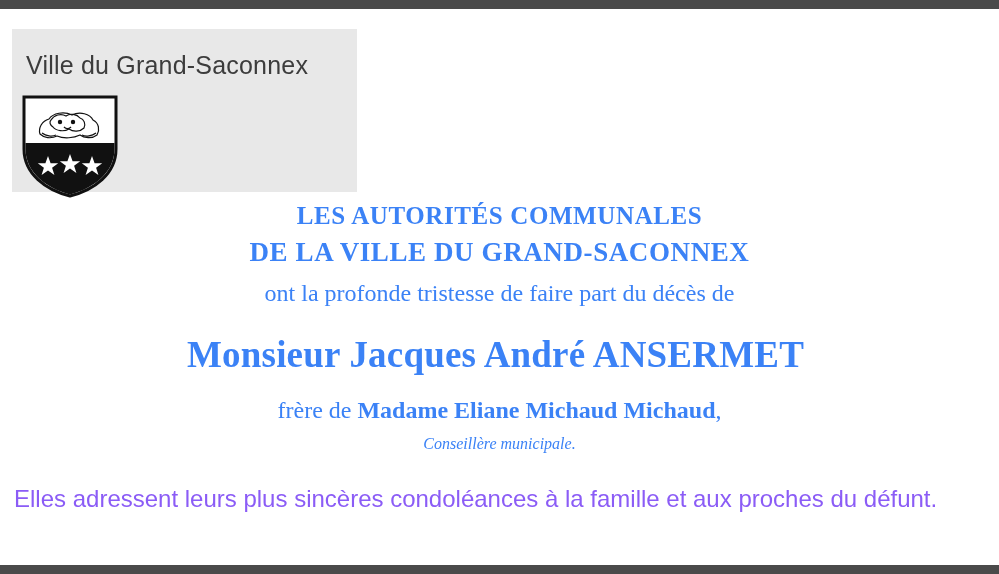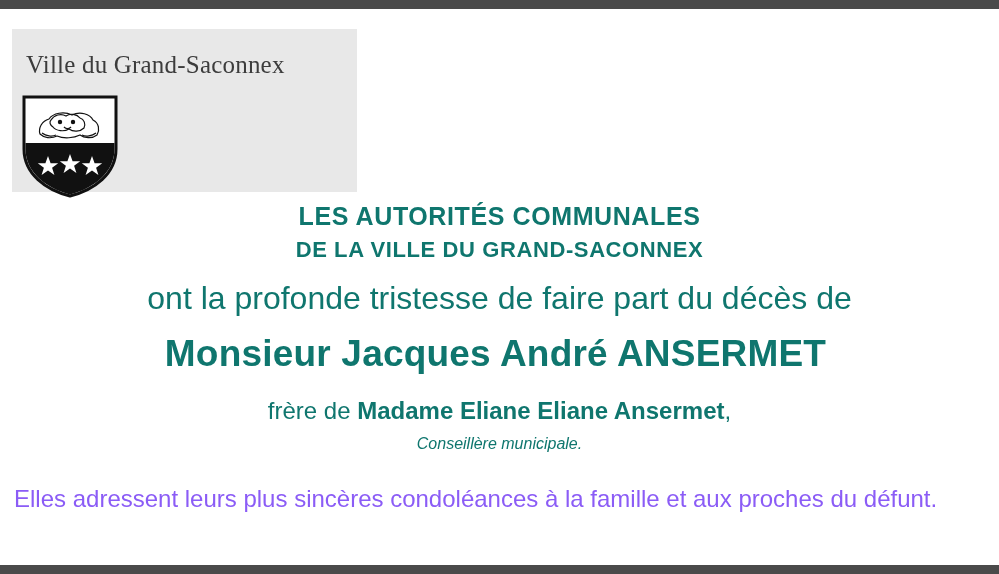--- a/index.html
+++ b/index.html
@@ -30,65 +30,65 @@
     height: 163px;
     background: #e8e8e8;
   }
   .logo-text {
     position: absolute;
     left: 14px;
     top: 22px;
     font-size: 25px;
     color: #3c3c3c;
     letter-spacing: 0.2px;
-    font-family: Liberation Serif, serif;
+    font-family: Liberation Sans, sans-serif;
     white-space: nowrap;
   }
   .crest {
     position: absolute;
     left: 8px;
     top: 65px;
     width: 100px;
     height: 105px;
   }
   .body-area {
     position: absolute;
     left: 0;
     top: 0;
     width: 999px;
   }
   .line {
     text-align: center;
-    color: #0f766e;
-    font-family: Liberation Sans, sans-serif;
+    color: #3b82f6;
+    font-family: Liberation Serif, serif;
   }
   .title1 {
     position: absolute;
     left: 0;
     right: 0;
     top: 193px;
     font-size: 25px;
     font-weight: bold;
     letter-spacing: 0.6px;
   }
   .title2 {
     position: absolute;
     left: 0;
     right: 0;
     top: 228px;
-    font-size: 22px;
+    font-size: 27px;
     font-weight: bold;
     letter-spacing: 0.6px;
   }
   .sub1 {
     position: absolute;
     left: 0;
     right: 0;
     top: 271px;
-    font-size: 32px;
+    font-size: 24px;
     font-weight: normal;
   }
   .deceased {
     position: absolute;
     left: 0;
     right: 8px;
     top: 324px;
     font-size: 37px;
     font-weight: bold;
     letter-spacing: 0.2px;
@@ -149,18 +149,18 @@
         </g>
       </svg>
     </div>
   </div>
 
   <div class="body-area">
     <div class="line title1">LES AUTORITÉS COMMUNALES</div>
     <div class="line title2">DE LA VILLE DU GRAND-SACONNEX</div>
     <div class="line sub1">ont la profonde tristesse de faire part du décès de</div>
     <div class="line deceased">Monsieur Jacques André ANSERMET</div>
-    <div class="line relation"><span>frère de </span><b>Madame Eliane Eliane Ansermet</b><span>,</span></div>
+    <div class="line relation"><span>frère de </span><b>Madame Eliane Michaud Michaud</b><span>,</span></div>
     <div class="line role">Conseillère municipale.</div>
     <div class="closing">Elles adressent leurs plus sincères condoléances à la famille et aux proches du défunt.</div>
   </div>
 
 </div>
 
 </body></html>

